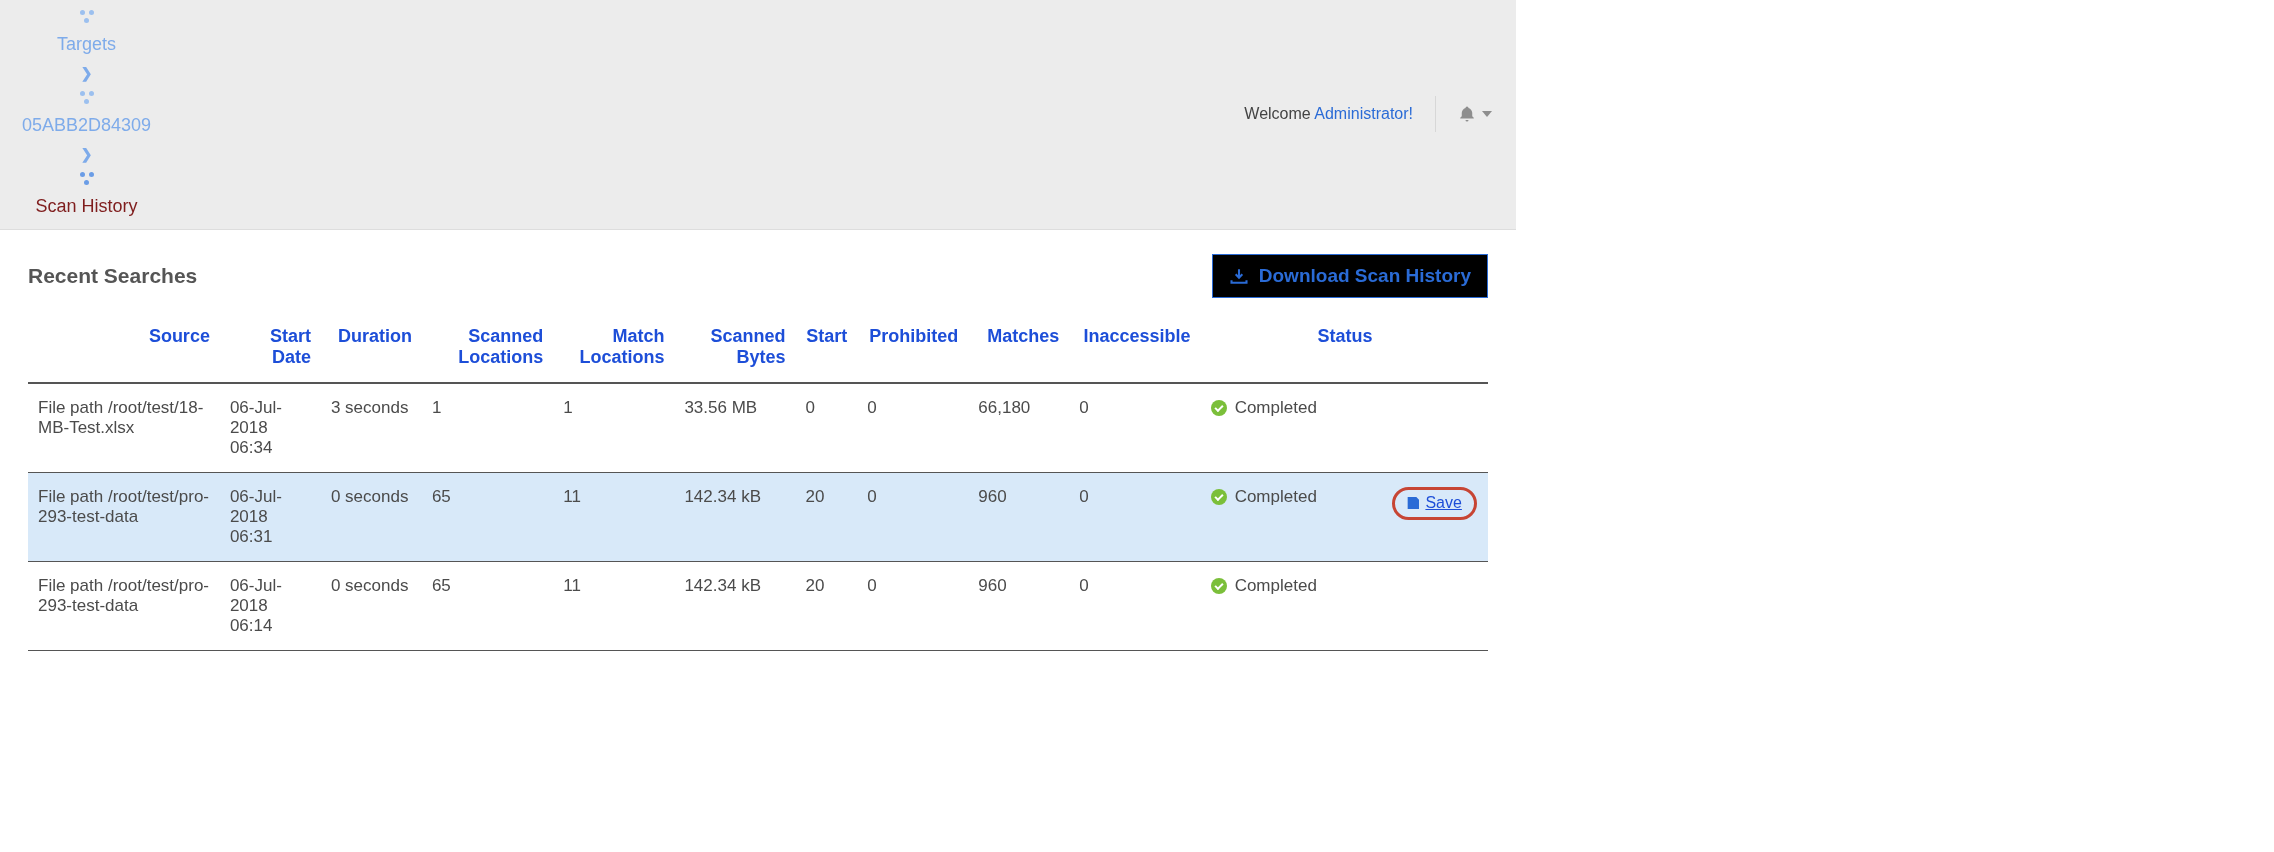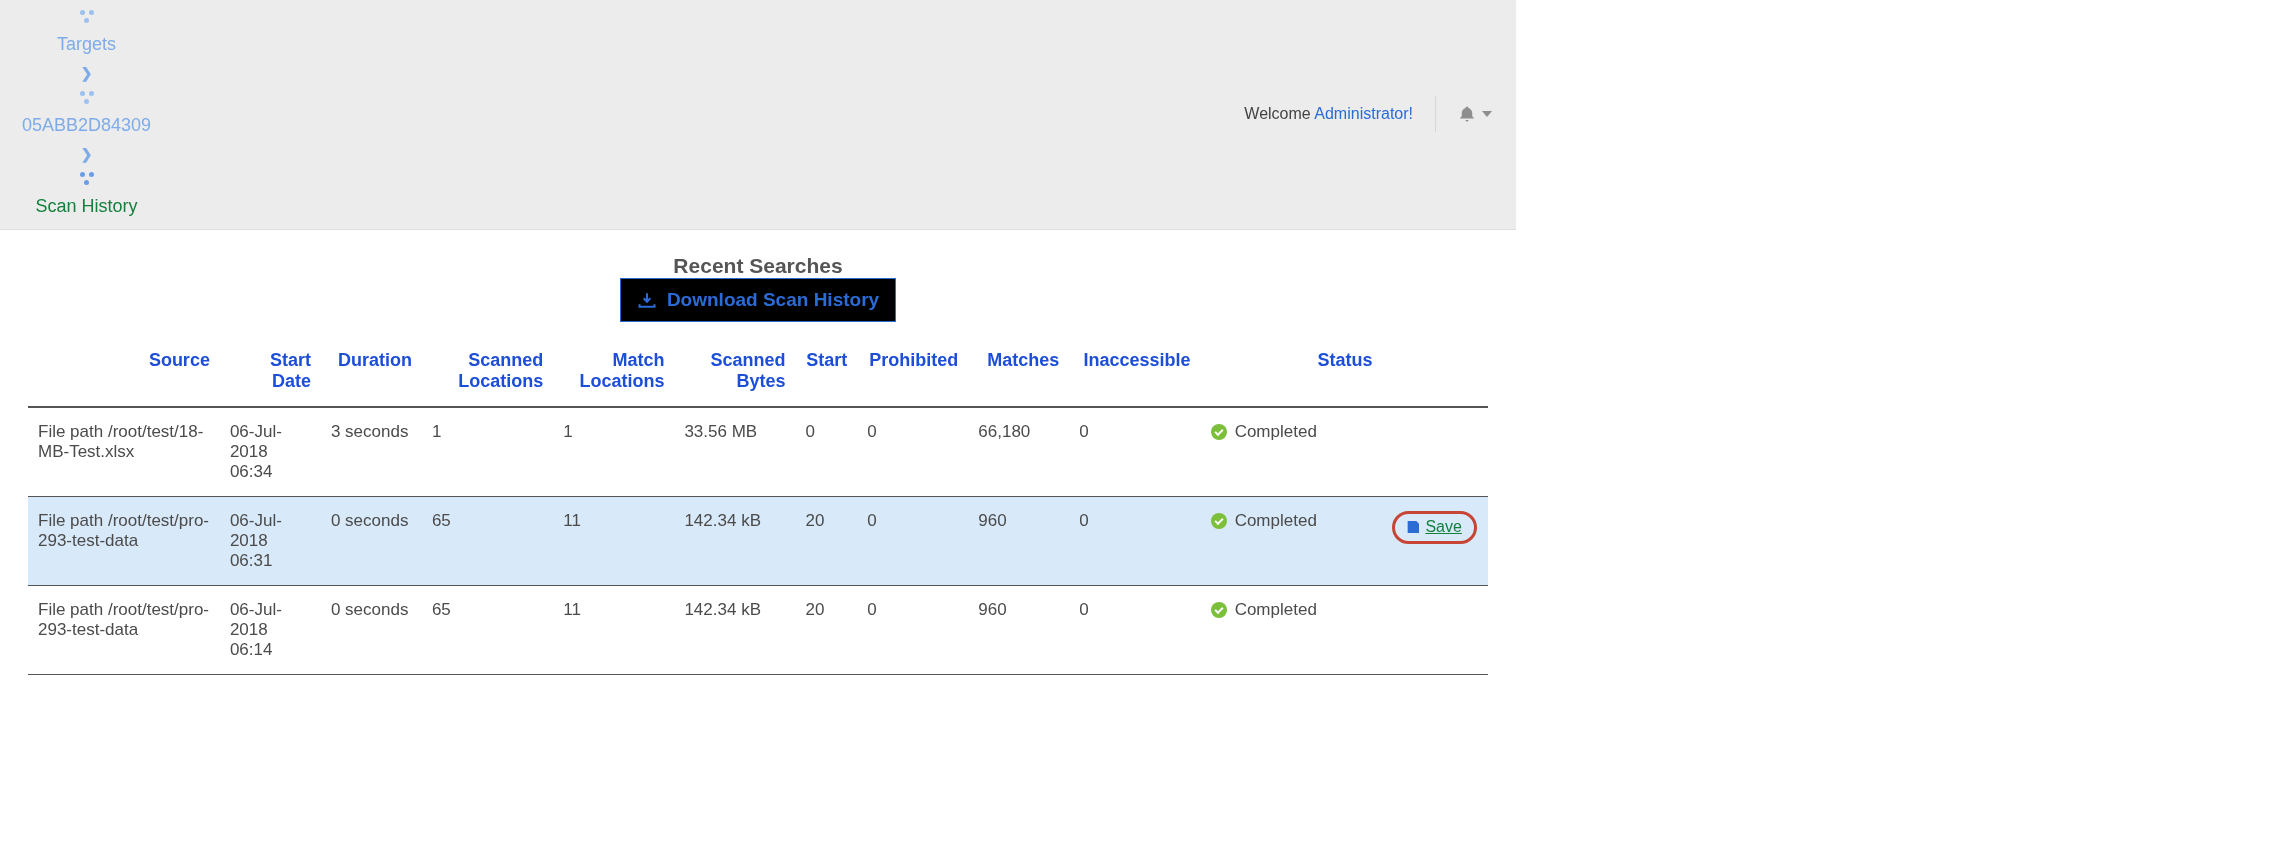--- a/index.html
+++ b/index.html
@@ -15,42 +15,42 @@
     align-items:center;
     justify-content:space-between;
   }
   .breadcrumb {
     display:flex;
     align-items:center;
     gap:10px;
     font-size:18px;
     flex-direction:column;
   }
-  .breadcrumb a { color:#15803d; text-decoration:none; }
+  .breadcrumb a { color:#7f1d1d; text-decoration:none; }
   .breadcrumb a.dim { color:#7eabea; }
   .breadcrumb .sep { color:#7eabea; font-weight:bold; font-size:14px; }
   .bc-icon { display:inline-block; width:18px; height:14px; position:relative; }
   .bc-icon .dot { position:absolute; width:5px; height:5px; border-radius:50%; }
   .bc-icon.dim .dot { background:#9cc0ef; }
   .bc-icon.cur .dot { background:#6b9de6; }
   .bc-icon .d1 { left:2px; top:0; }
   .bc-icon .d2 { left:11px; top:0; }
   .bc-icon .d3 { left:6px; top:8px; }
 
   .topbar-right { display:flex; align-items:center; gap:22px; }
   .welcome { font-size:16px; color:#444; }
   .welcome .who { color:#2a6bd6; }
   .divider-v { width:1px; height:36px; background:#d7d7d7; }
   .bell-wrap { display:flex; align-items:center; gap:6px; color:#8e8e8e; cursor:pointer; }
   .bell-wrap svg { fill:#8e8e8e; }
   .caret-down { width:0; height:0; border-left:5px solid transparent; border-right:5px solid transparent; border-top:6px solid #8e8e8e; }
 
   
   .page { padding:24px 28px 10px 28px; }
-  .page-head { display:flex; align-items:center; justify-content:space-between; margin-bottom:18px;flex-direction:column; }
+  .page-head { display:flex; align-items:center; justify-content:space-between; margin-bottom:18px; }
   .page-title { font-size:21px; font-weight:bold; color:#555; }
 
   .dl-btn {
     display:flex; align-items:center; gap:10px;
     border:1px solid #2a6bd6; color:#2a6bd6;
     font-weight:bold; font-size:19px;
     padding:10px 16px; background:#000000; cursor:pointer;
   }
   .dl-btn svg { stroke:#2a6bd6; fill:none; }
 
@@ -91,21 +91,21 @@
     transform:rotate(-45deg); margin-top:-2px;
   }
 
   .save-oval {
     border:3px solid #c74534; border-radius:28px;
     padding:4px 12px 5px 10px;
     display:inline-flex; align-items:center; gap:4px;
     cursor:pointer;
   }
   .save-oval svg { fill:#2a6bd6; }
-  .save-oval span { color:#15803d; text-decoration:underline; font-size:16px; }
+  .save-oval span { color:#1d4ed8; text-decoration:underline; font-size:16px; }
 </style>
 </head>
 <body>
 
 <div class="topbar">
   <div class="breadcrumb">
     <span class="bc-icon dim">
         <span class="dot d1"></span>
         <span class="dot d2"></span>
         <span class="dot d3"></span>

